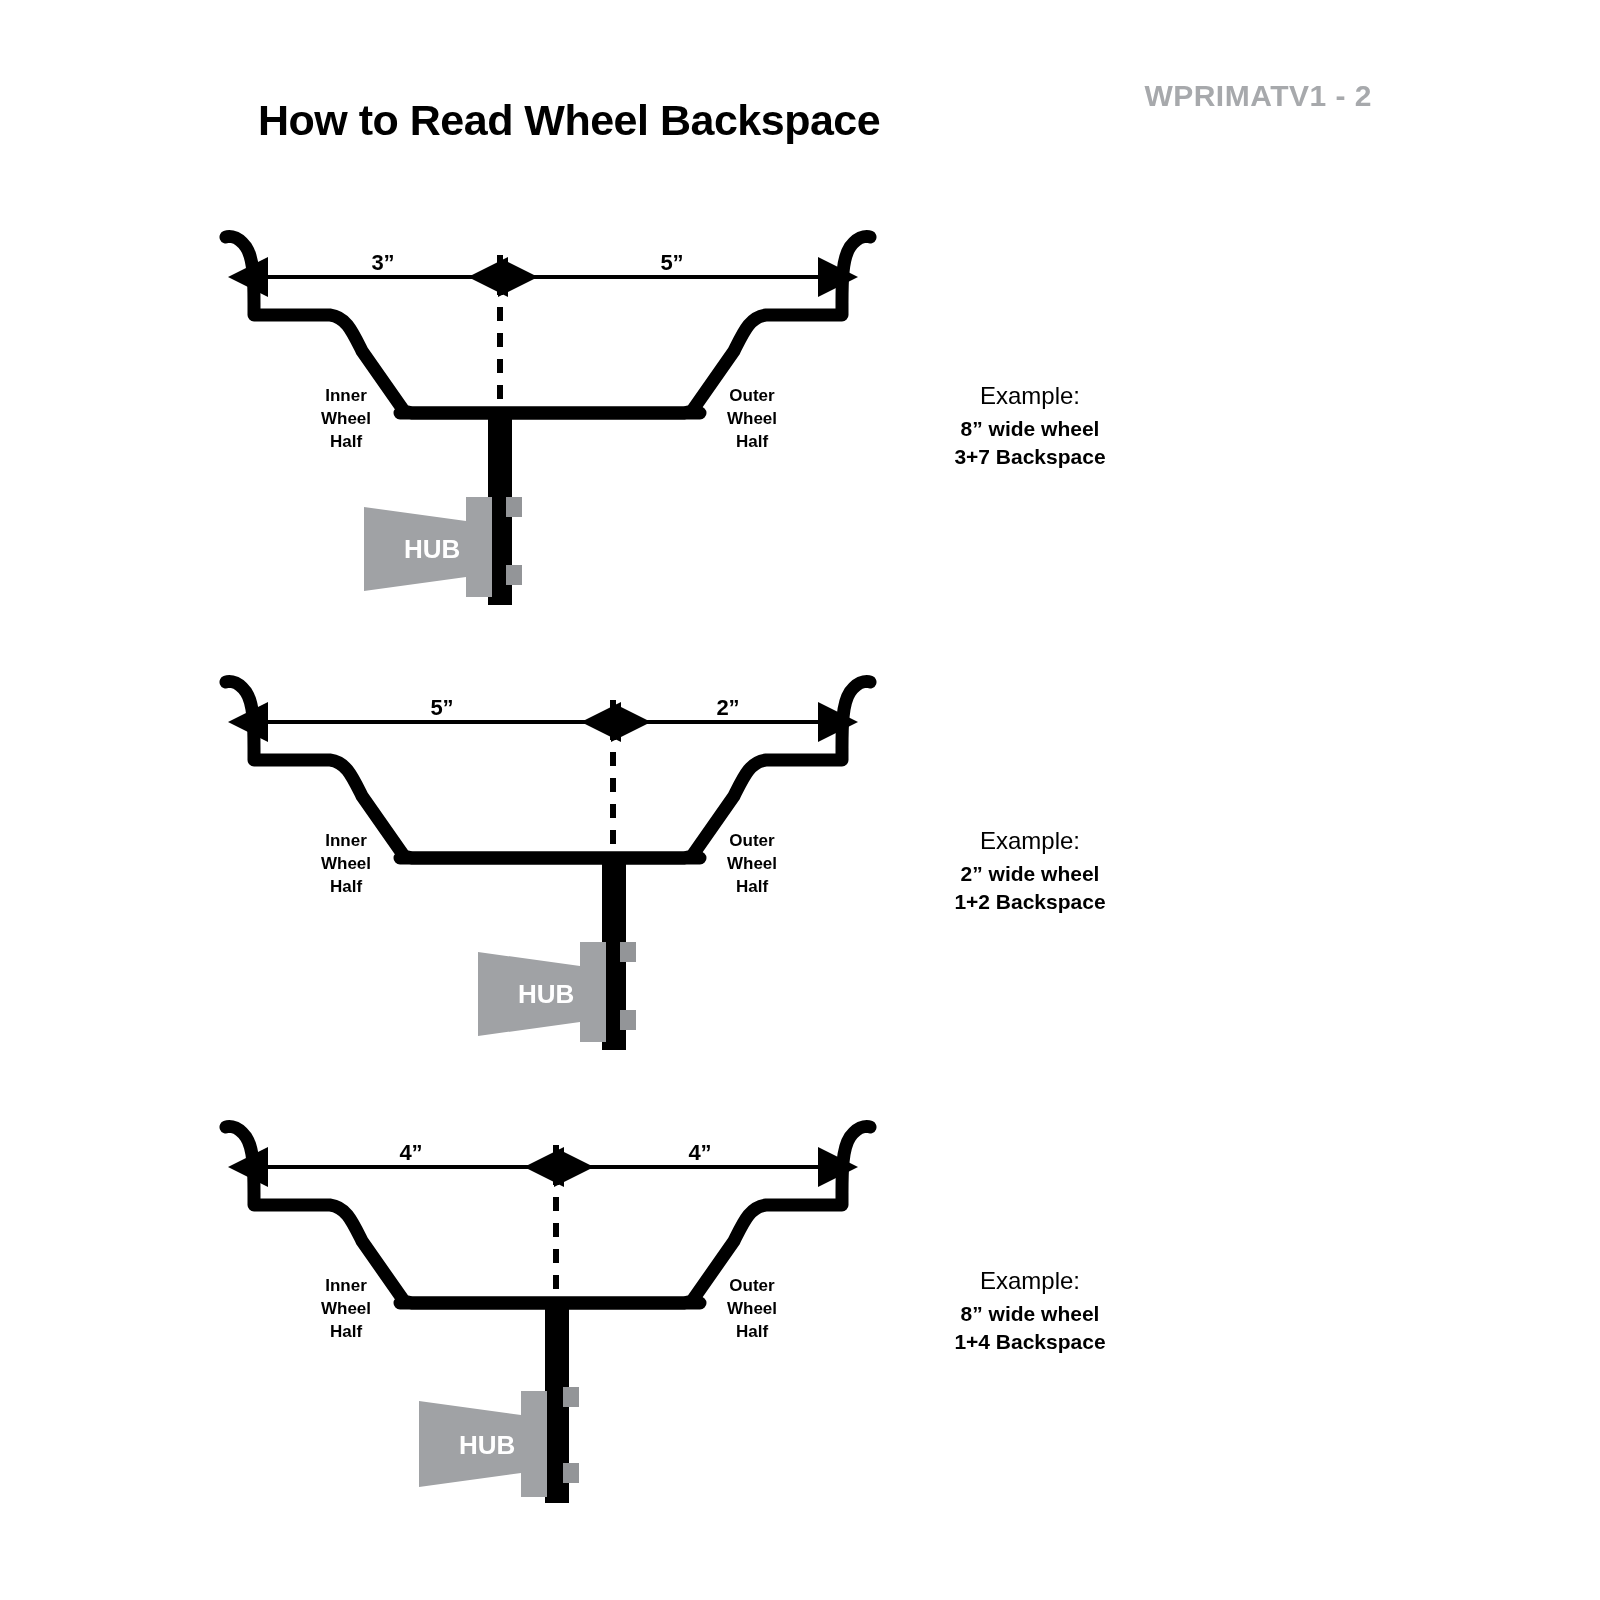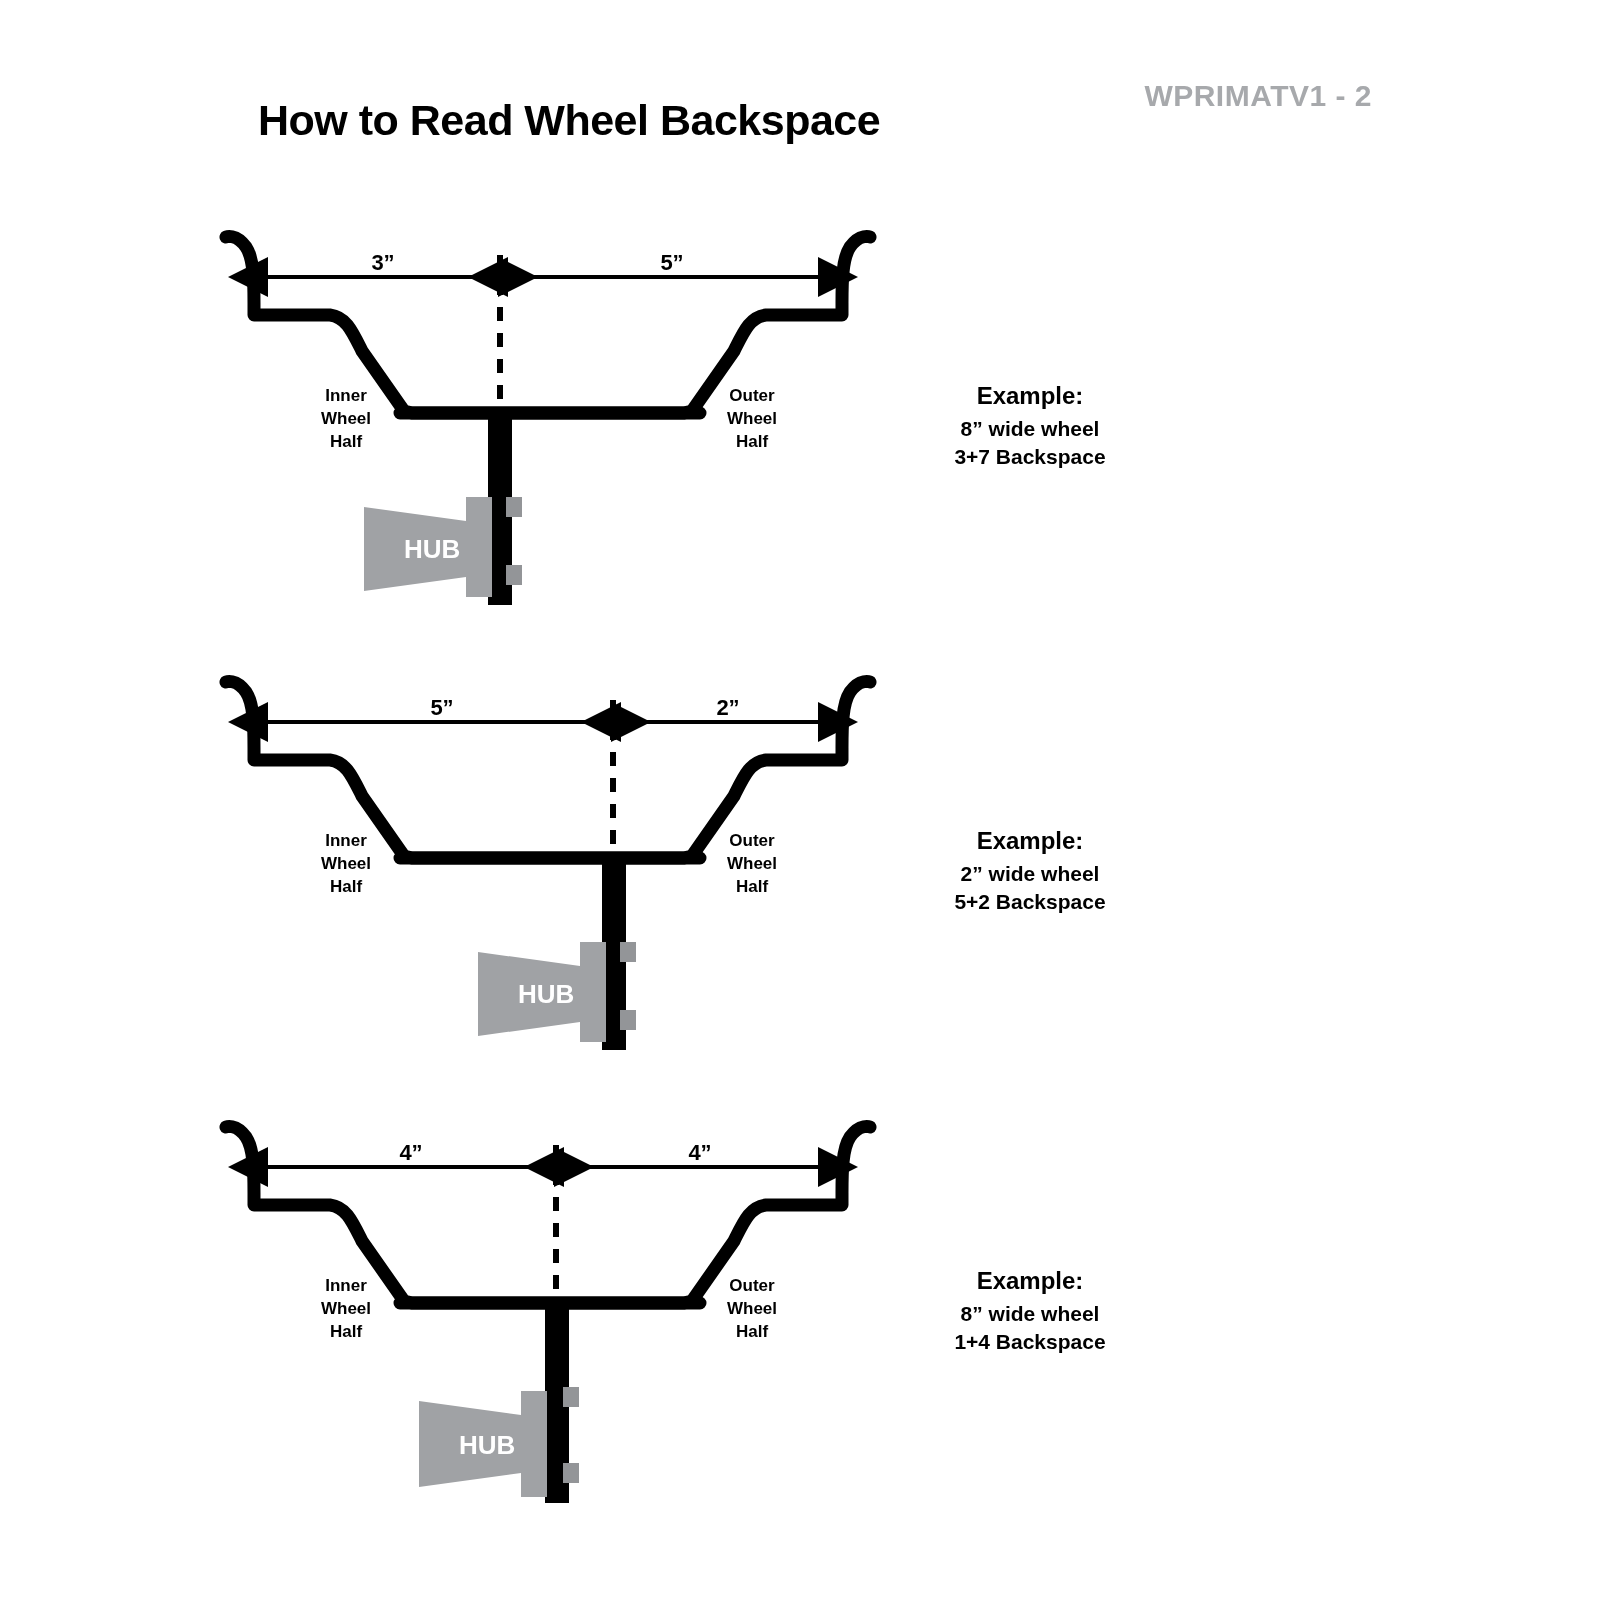--- a/index.html
+++ b/index.html
@@ -52,21 +52,21 @@
     position: absolute;
     text-align: center;
     font-size: 21px;
     font-weight: bold;
     line-height: 1.33;
     color: #000;
     white-space: nowrap;
   }
   .example .ex-head {
     font-size: 24px;
-    font-weight: bold;
+    font-weight: normal;
     display: block;
     margin-bottom: 3px;
   }
   .example span.line {
     display: block;
   }
   .lbl {
     font-size: 17px;
     font-weight: bold;
     fill: #000;
@@ -186,21 +186,21 @@
 
       <polygon points="478,282 580,296 580,352 478,366" fill="#a0a2a5"></polygon>
       <rect x="580" y="272" width="26" height="100" fill="#a0a2a5"></rect>
       <text class="hub-text" x="518" y="333">HUB</text>
     </svg>
   </div>
 
   <div class="example" style="left:905px; top:825px; width:250px;">
     <span class="ex-head line">Example:</span>
     <span class="line">2” wide wheel</span>
-    <span class="line">5+2 Backspace</span>
+    <span class="line">1+2 Backspace</span>
   </div>
 
   <div class="diagram" style="top:1115px;height:420px;">
     <svg width="1600" height="420" viewBox="0 0 1600 420">
       <g>
         <path d="M226,12 C226,12 236,8 246,22 C254,34 254,58 254,78
                  L254,90 L330,90
                  C346,92 352,106 362,126
                  L404,186 L412,188
                  L700,188" fill="none" stroke="#000" stroke-width="13" stroke-linecap="round" stroke-linejoin="round"></path>

